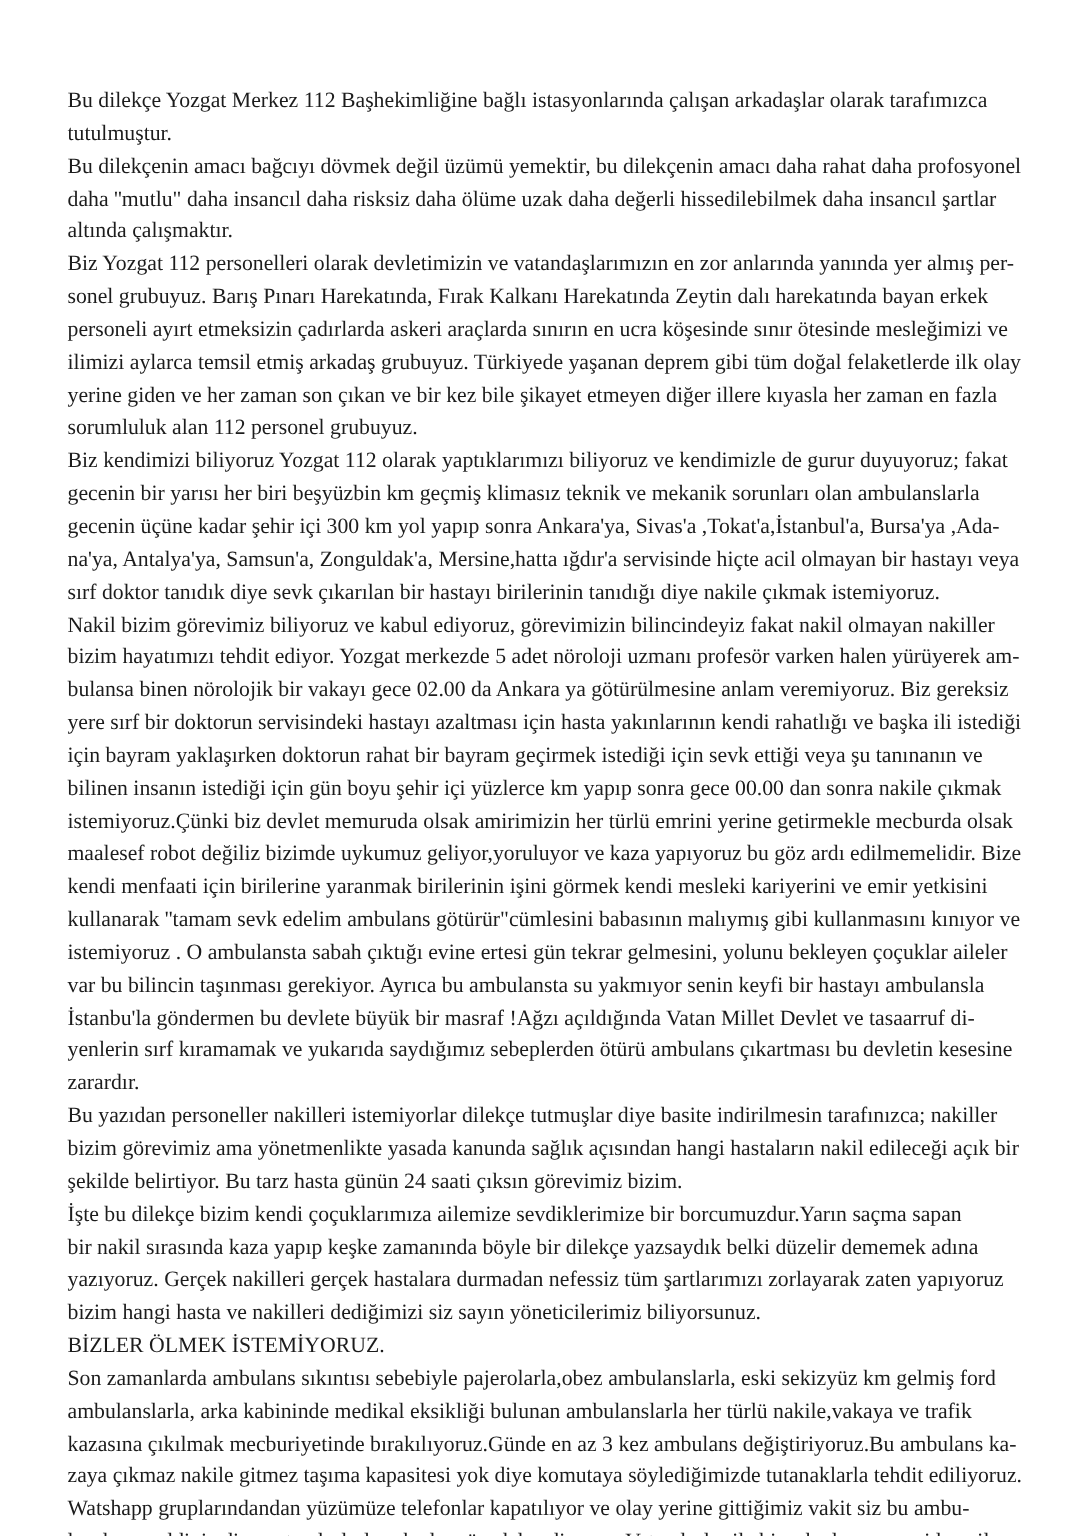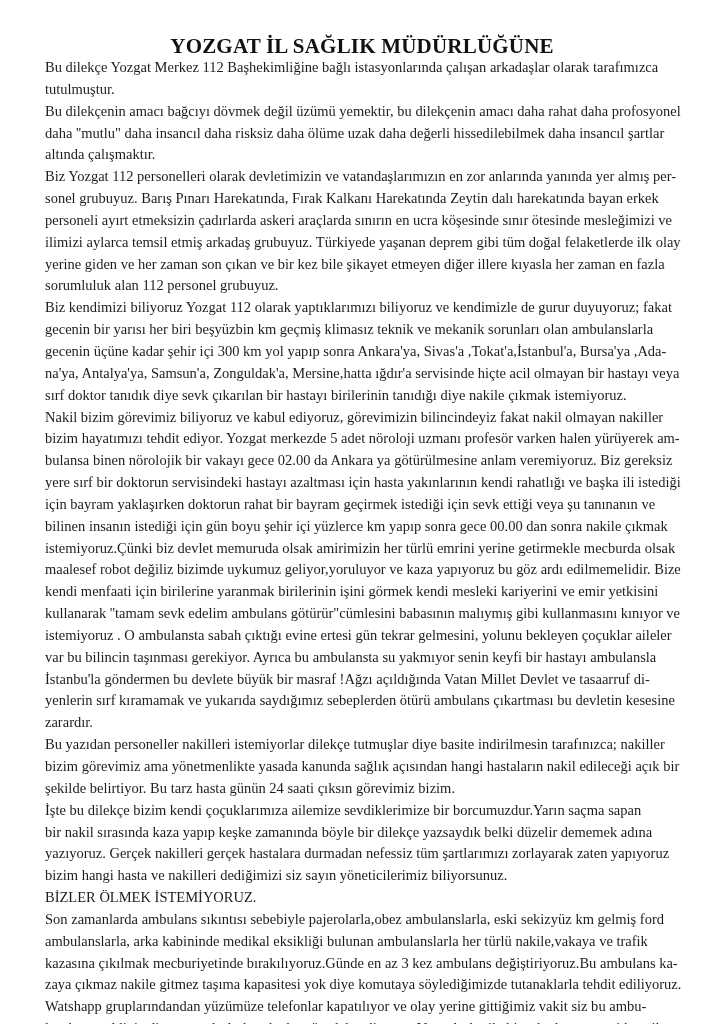--- a/index.html
+++ b/index.html
@@ -20,21 +20,20 @@
   .line {
     display: block; white-space: nowrap;
     font-size: 14.6px; line-height: 21.85px; height: 21.85px;
     color: #1c1c1c;
   }
 </style>
 </head>
 <body>
 
 <div class="page">
-  <div class="title">YOZGAT İL SAĞLIK MÜDÜRLÜĞÜNE</div>
   <div class="body" id="doc-body">
       <span class="line" style="transform-origin: left center; transform: scaleX(0.99375);">Bu dilekçe Yozgat Merkez 112 Başhekimliğine bağlı istasyonlarında çalışan arkadaşlar olarak tarafımızca</span>
       <span class="line" style="transform-origin: left center; transform: scaleX(0.99375);">tutulmuştur.</span>
       <span class="line" style="transform-origin: left center; transform: scaleX(0.990654);">Bu dilekçenin amacı bağcıyı dövmek değil üzümü yemektir, bu dilekçenin amacı daha rahat daha profosyonel</span>
       <span class="line" style="transform-origin: left center; transform: scaleX(0.99375);">daha ''mutlu" daha insancıl daha risksiz daha ölüme uzak daha değerli hissedilebilmek daha insancıl şartlar</span>
       <span class="line" style="transform-origin: left center; transform: scaleX(0.99375);">altında çalışmaktır.</span>
       <span class="line" style="transform-origin: left center; transform: scaleX(0.99375);">Biz Yozgat 112 personelleri olarak devletimizin ve vatandaşlarımızın en zor anlarında yanında yer almış per-</span>
       <span class="line" style="transform-origin: left center; transform: scaleX(0.99375);">sonel grubuyuz. Barış Pınarı Harekatında, Fırak Kalkanı Harekatında Zeytin  dalı harekatında bayan erkek</span>
       <span class="line" style="transform-origin: left center; transform: scaleX(0.99375);">personeli ayırt etmeksizin çadırlarda askeri araçlarda sınırın en ucra köşesinde sınır ötesinde mesleğimizi ve</span>
       <span class="line" style="transform-origin: left center; transform: scaleX(0.99375);">ilimizi aylarca temsil etmiş arkadaş grubuyuz. Türkiyede yaşanan deprem gibi tüm doğal felaketlerde ilk olay</span>

